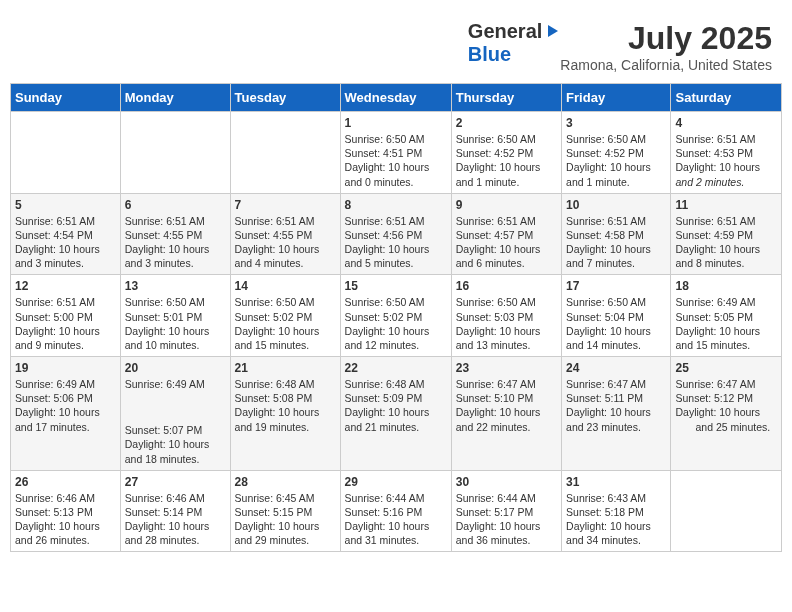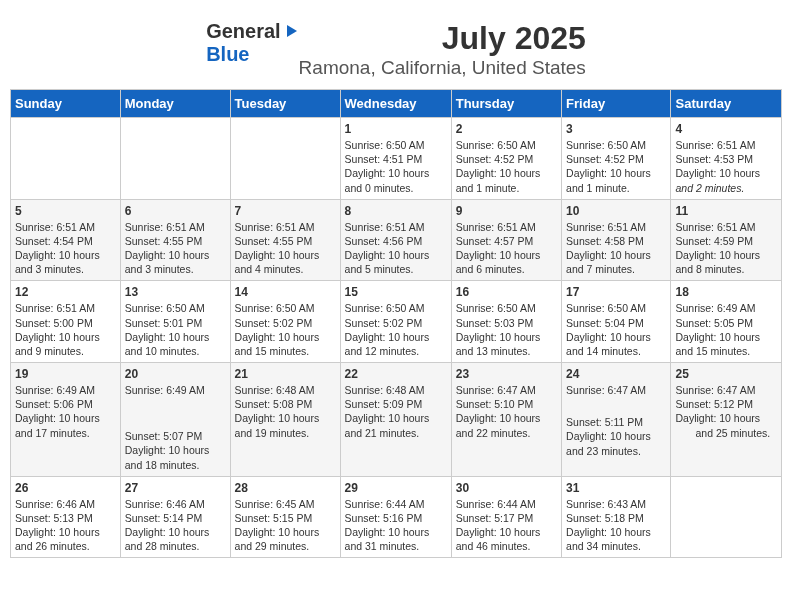--- a/index.html
+++ b/index.html
@@ -5,39 +5,39 @@
     * { box-sizing: border-box; margin: 0; padding: 0; }
     body {
       font-family: Arial, sans-serif;
       background: #fff;
       width: 792px;
       min-height: 612px;
       padding: 10px;
     }
     .header {
       display: flex;
-      justify-content: center;
+      justify-content: flex-end;
       align-items: flex-start;
       padding: 10px 10px 5px 10px;
     }
     .logo {
       display: flex;
       flex-direction: column;
       align-items: flex-start;
     }
     .title-area {
       text-align: right;
     }
     .month-title {
       font-size: 32px;
       font-weight: bold;
       color: #333;
     }
     .location {
-      font-size: 19px;
+      font-size: 14px;
       color: #555;
     }
     .calendar {
       width: 100%;
       border-collapse: collapse;
       margin-top: 5px;
     }
     .calendar th {
       background-color: #1565c0;
       color: #fff;
@@ -277,21 +277,21 @@
         <td>
           <span class="day-num">23</span>
           <div style="line-height: 1.35;">Sunrise: 6:47 AM</div>
           <div style="line-height: 1.35;">Sunset: 5:10 PM</div>
           <div style="line-height: 1.35;">Daylight: 10 hours</div>
           <div style="line-height: 1.35;">and 22 minutes.</div>
         </td>
         <td>
           <span class="day-num">24</span>
           <div style="line-height: 1.35;">Sunrise: 6:47 AM</div>
-          <div style="line-height: 1.35; margin-top: 18px;">Sunset: 5:11 PM</div>
+          <div style="line-height: 1.35;">Sunset: 5:11 PM</div>
           <div style="line-height: 1.35;">Daylight: 10 hours</div>
           <div style="line-height: 1.35;">and 23 minutes.</div>
         </td>
         <td>
           <span class="day-num">25</span>
           <div style="line-height: 1.35;">Sunrise: 6:47 AM</div>
           <div style="line-height: 1.35;">Sunset: 5:12 PM</div>
           <div style="line-height: 1.35;">Daylight: 10 hours</div>
           <div style="line-height: 1.35; margin-left: 20px;">and 25 minutes.</div>
         </td>
@@ -323,21 +323,21 @@
           <div style="line-height: 1.35;">Sunrise: 6:44 AM</div>
           <div style="line-height: 1.35;">Sunset: 5:16 PM</div>
           <div style="line-height: 1.35;">Daylight: 10 hours</div>
           <div style="line-height: 1.35;">and 31 minutes.</div>
         </td>
         <td>
           <span class="day-num">30</span>
           <div style="line-height: 1.35;">Sunrise: 6:44 AM</div>
           <div style="line-height: 1.35;">Sunset: 5:17 PM</div>
           <div style="line-height: 1.35;">Daylight: 10 hours</div>
-          <div style="line-height: 1.35;">and 46 minutes.</div>
+          <div style="line-height: 1.35;">and 36 minutes.</div>
         </td>
         <td>
           <span class="day-num">31</span>
           <div style="line-height: 1.35;">Sunrise: 6:43 AM</div>
           <div style="line-height: 1.35;">Sunset: 5:18 PM</div>
           <div style="line-height: 1.35;">Daylight: 10 hours</div>
           <div style="line-height: 1.35;">and 34 minutes.</div>
         </td>
         <td class="empty-cell"></td>
       </tr>

